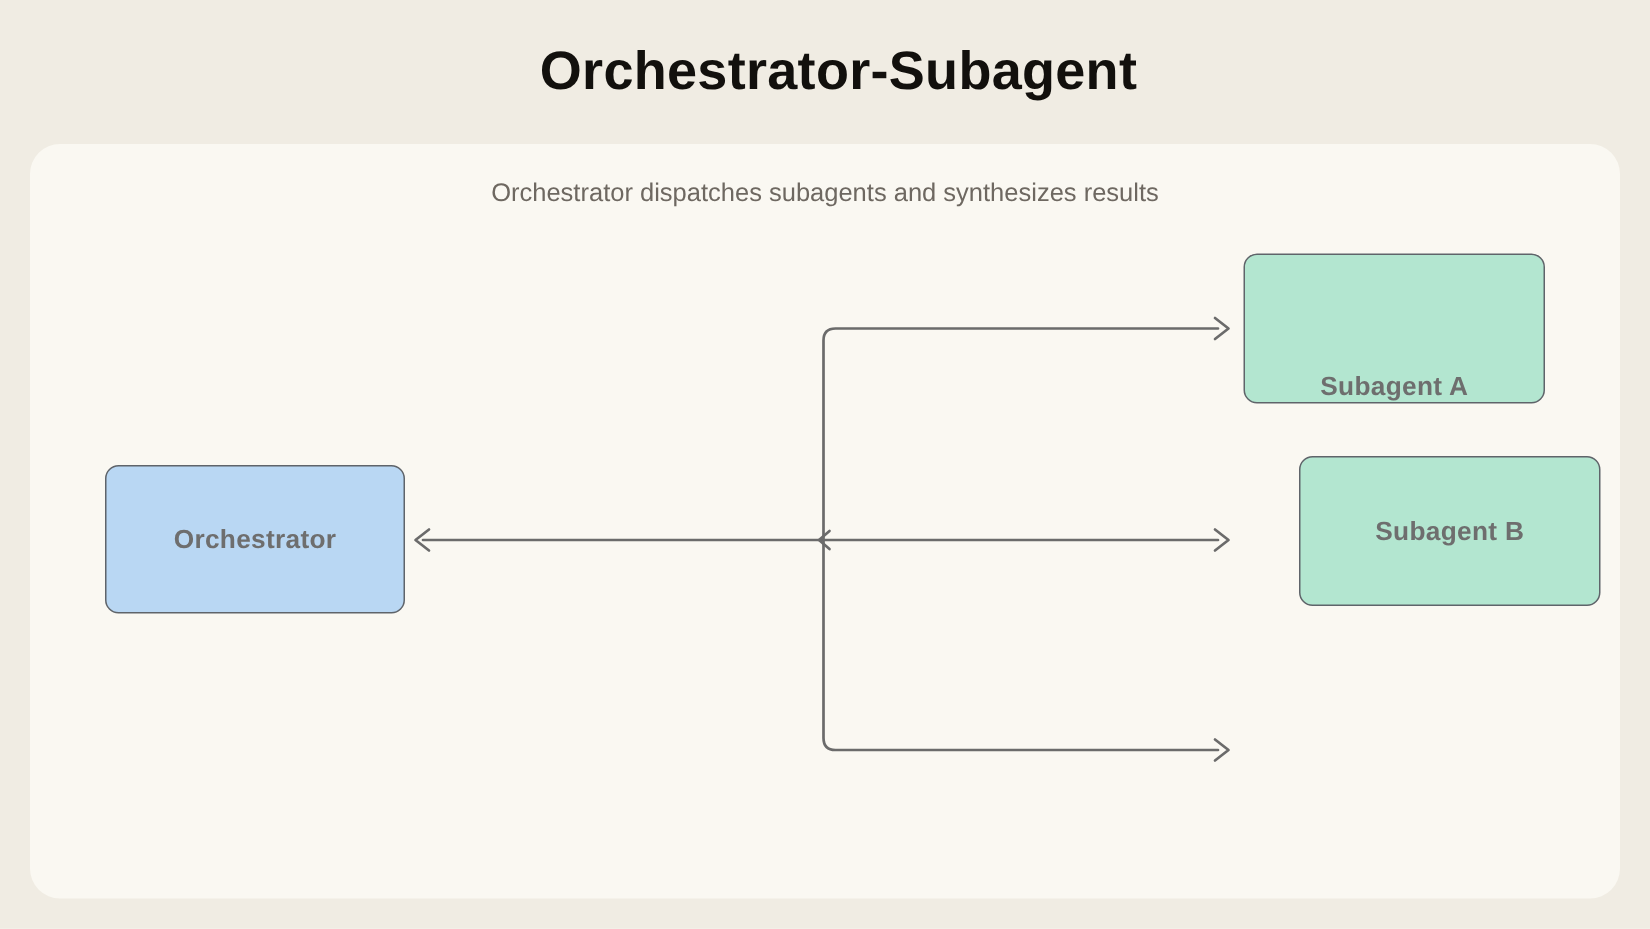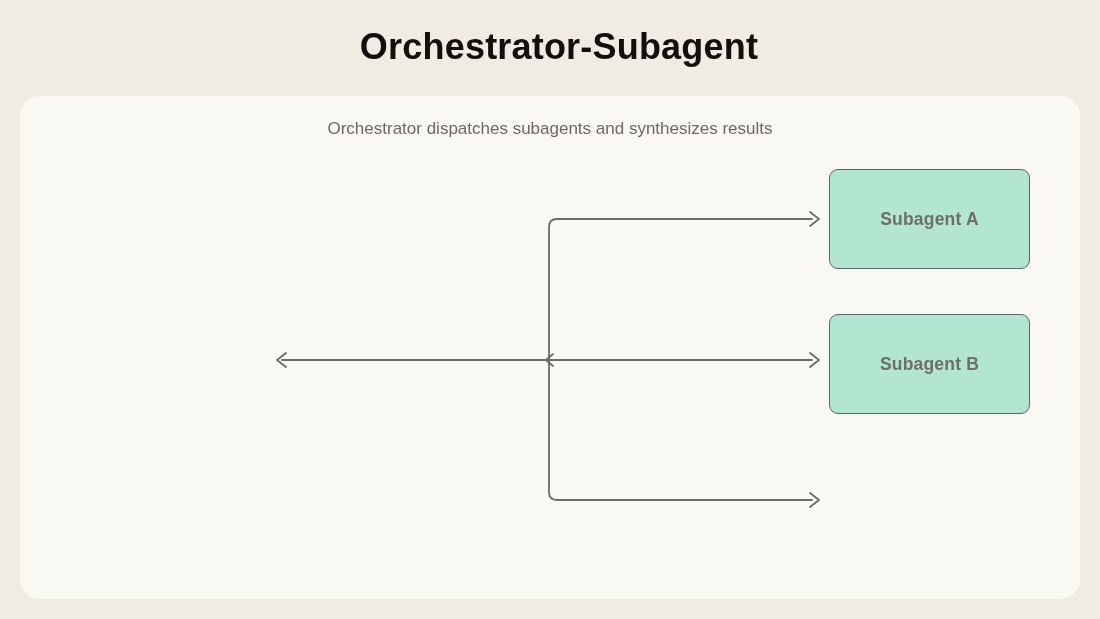--- a/index.html
+++ b/index.html
@@ -91,22 +91,22 @@
   }
 
   .node.subagent {
     left: 829px;
     width: 201px;
     height: 100px;
     background: var(--subagent-fill, #b3e6d0);
     border: 1.6px solid var(--node-border, #5f646a);
   }
 
-  .node.subagent-a { top: 169px; }
-  .node.subagent-b { top: 314px; }
+  .node.subagent-a { top: 169px; align-items: flex-end; }
+  .node.subagent-b { top: 304px; margin-left: 37px; }
   .node.subagent-c { top: 450px; }
 </style>
 </head>
 <body>
 
 <div class="stage">
 
   <h1 class="title">Orchestrator-Subagent</h1>
 
   <div class="panel"></div>
@@ -120,20 +120,23 @@
     <path class="connector" d="M 282 360 H 812"></path>
 
     <path class="connector" d="M 553 354 L 546 360 L 553 366"></path>
 
     <path class="connector" d="M 286 353 L 277 360 L 286 367"></path>
     <path class="connector" d="M 810 212 L 819 219 L 810 226"></path>
     <path class="connector" d="M 810 353 L 819 360 L 810 367"></path>
     <path class="connector" d="M 810 493 L 819 500 L 810 507"></path>
   </svg>
 
+  <div class="node orchestrator">
+    <span>Orchestrator</span>
+  </div>
 
   <div class="node subagent subagent-a">
     <span>Subagent A</span>
   </div>
 
   <div class="node subagent subagent-b">
     <span>Subagent B</span>
   </div>
 
 

